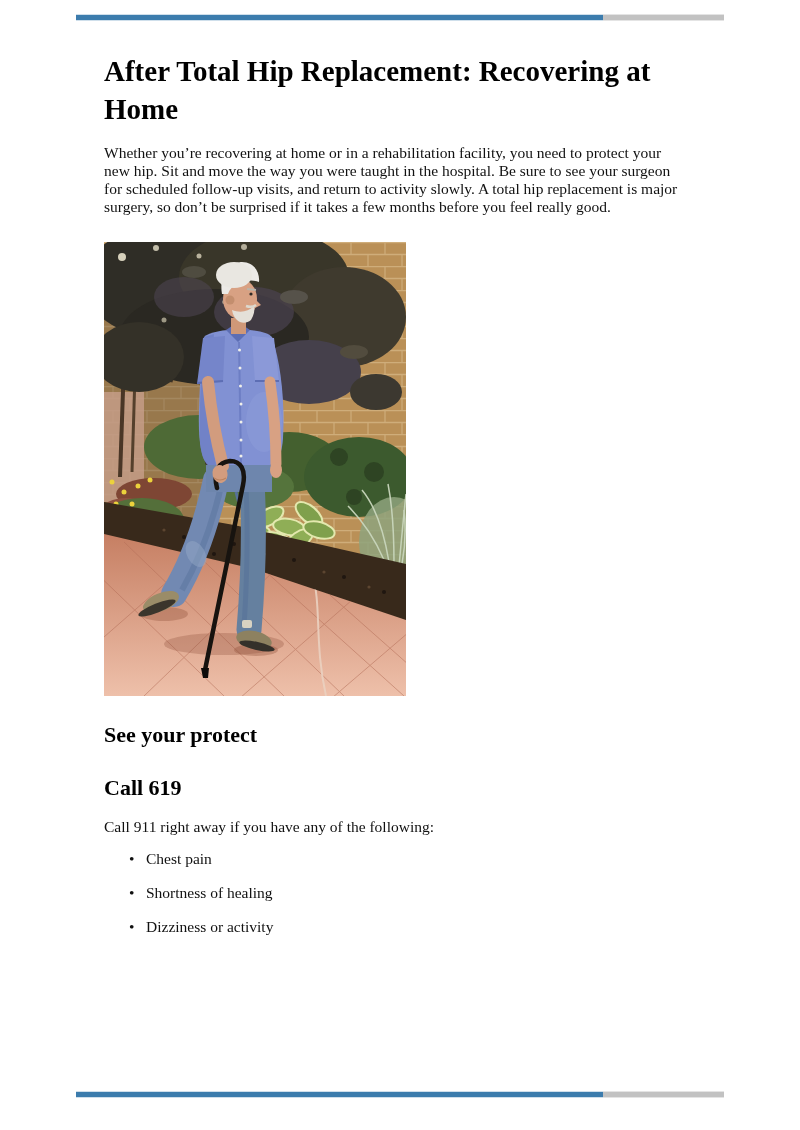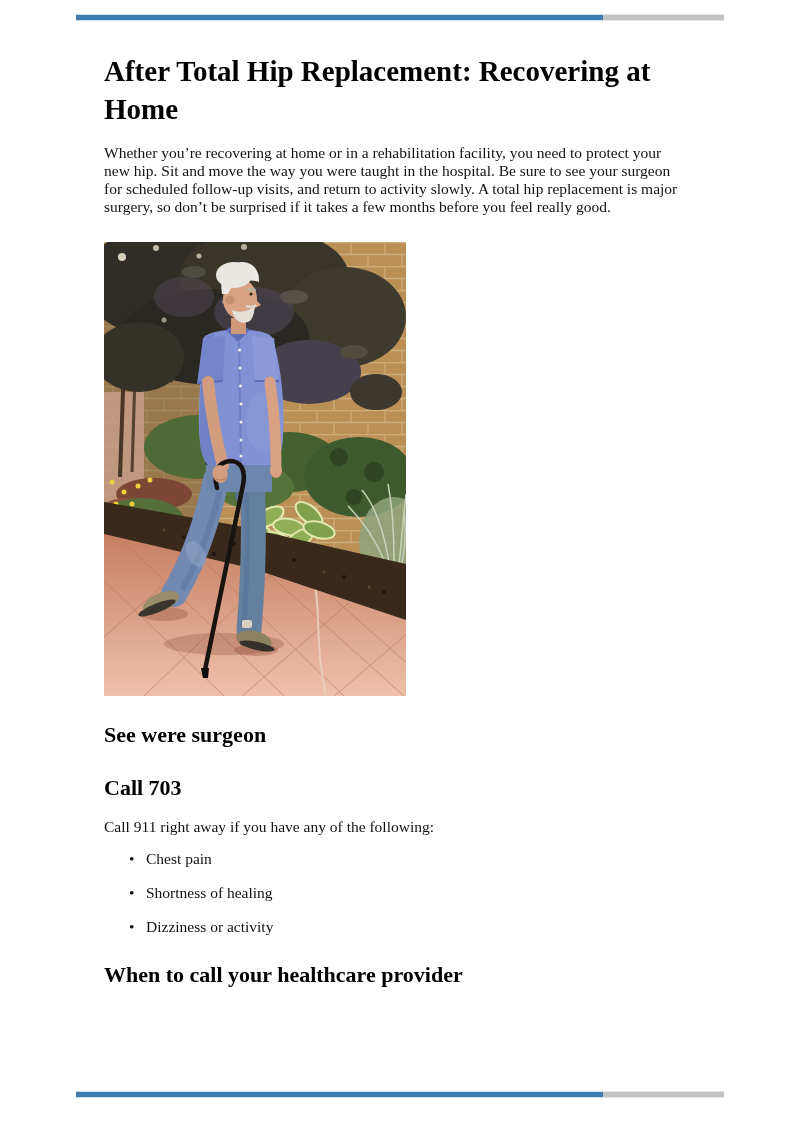--- a/index.html
+++ b/index.html
@@ -297,41 +297,40 @@
         <circle cx="147" cy="52" r="1.6" fill="#2e2a26"></circle>
         <line x1="143" y1="47" x2="152" y2="48" stroke="#b9b4a9" stroke-width="2"></line>
 
         <path d="M 113 246 C 109 230 114 220 126 219 C 137 219 142 228 139 243 L 101 428" fill="none" stroke="#17130f" stroke-width="4.5" stroke-linecap="round"></path>
         <path d="M 97 426 L 105 426 L 104 436 L 99 436 Z" fill="#0d0b09"></path>
         <ellipse cx="116" cy="232" rx="7.5" ry="9" fill="#d29c7e" transform="rotate(-15 116 232)"></ellipse>
         <path d="M 110 236 Q 116 240 122 236" stroke="#b9825f" stroke-width="1.2" fill="none"></path>
       </svg>
     </figure>
 
-    <h2>See were surgeon</h2>
-
-    <h2>Call 703</h2>
+    <h2>See your protect</h2>
+
+    <h2>Call 619</h2>
     <p>Call 911 right away if you have any of the following:</p>
 
     <ul class="symptoms">
       <li>
         <span class="bullet">•</span>
         <span>Chest pain</span>
       </li>
       <li>
         <span class="bullet">•</span>
         <span>Shortness of healing</span>
       </li>
       <li>
         <span class="bullet">•</span>
         <span>Dizziness or activity</span>
       </li>
     </ul>
 
-    <h2>When to call your healthcare provider</h2>
 
   </div>
 
   <div class="rule rule-bottom">
     <div class="seg-blue"></div>
     <div class="seg-gray"></div>
   </div>
 
   <div class="footer-text">
     <span>© Krames</span>

